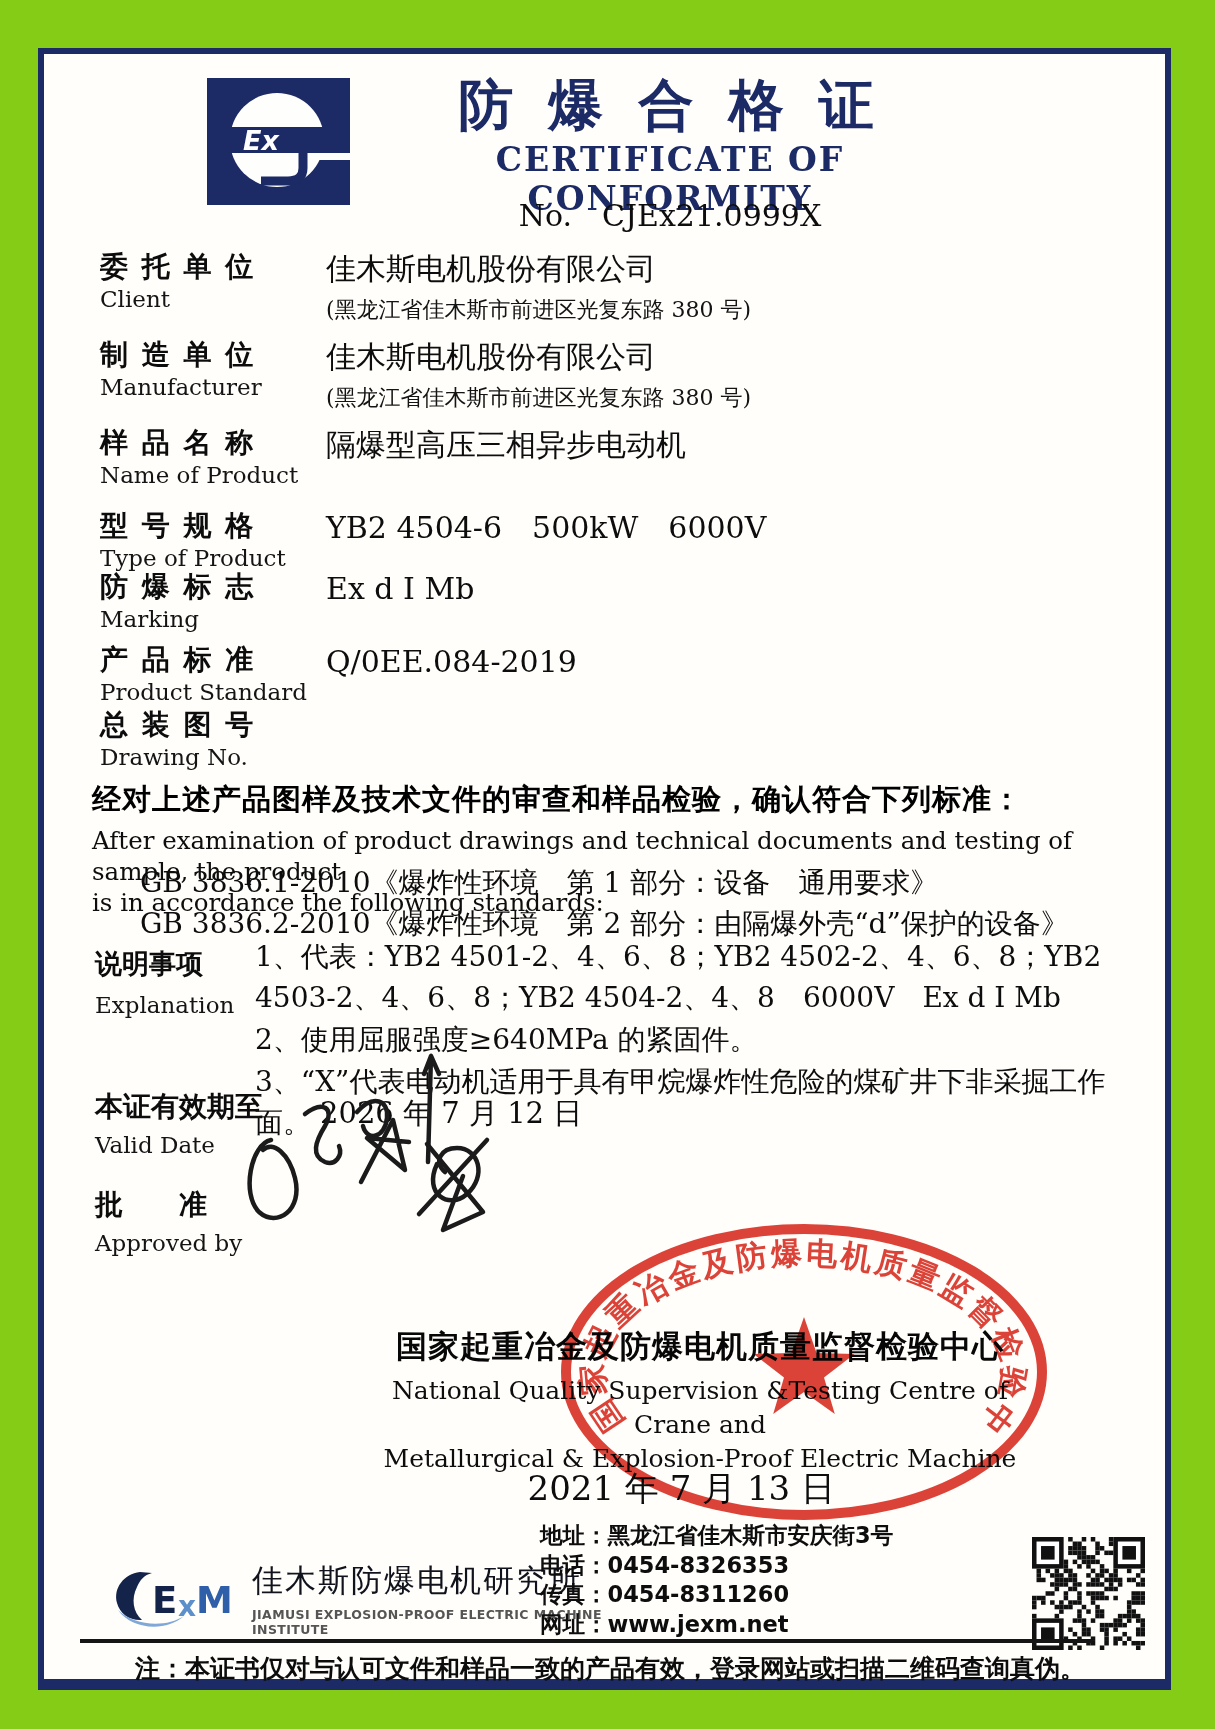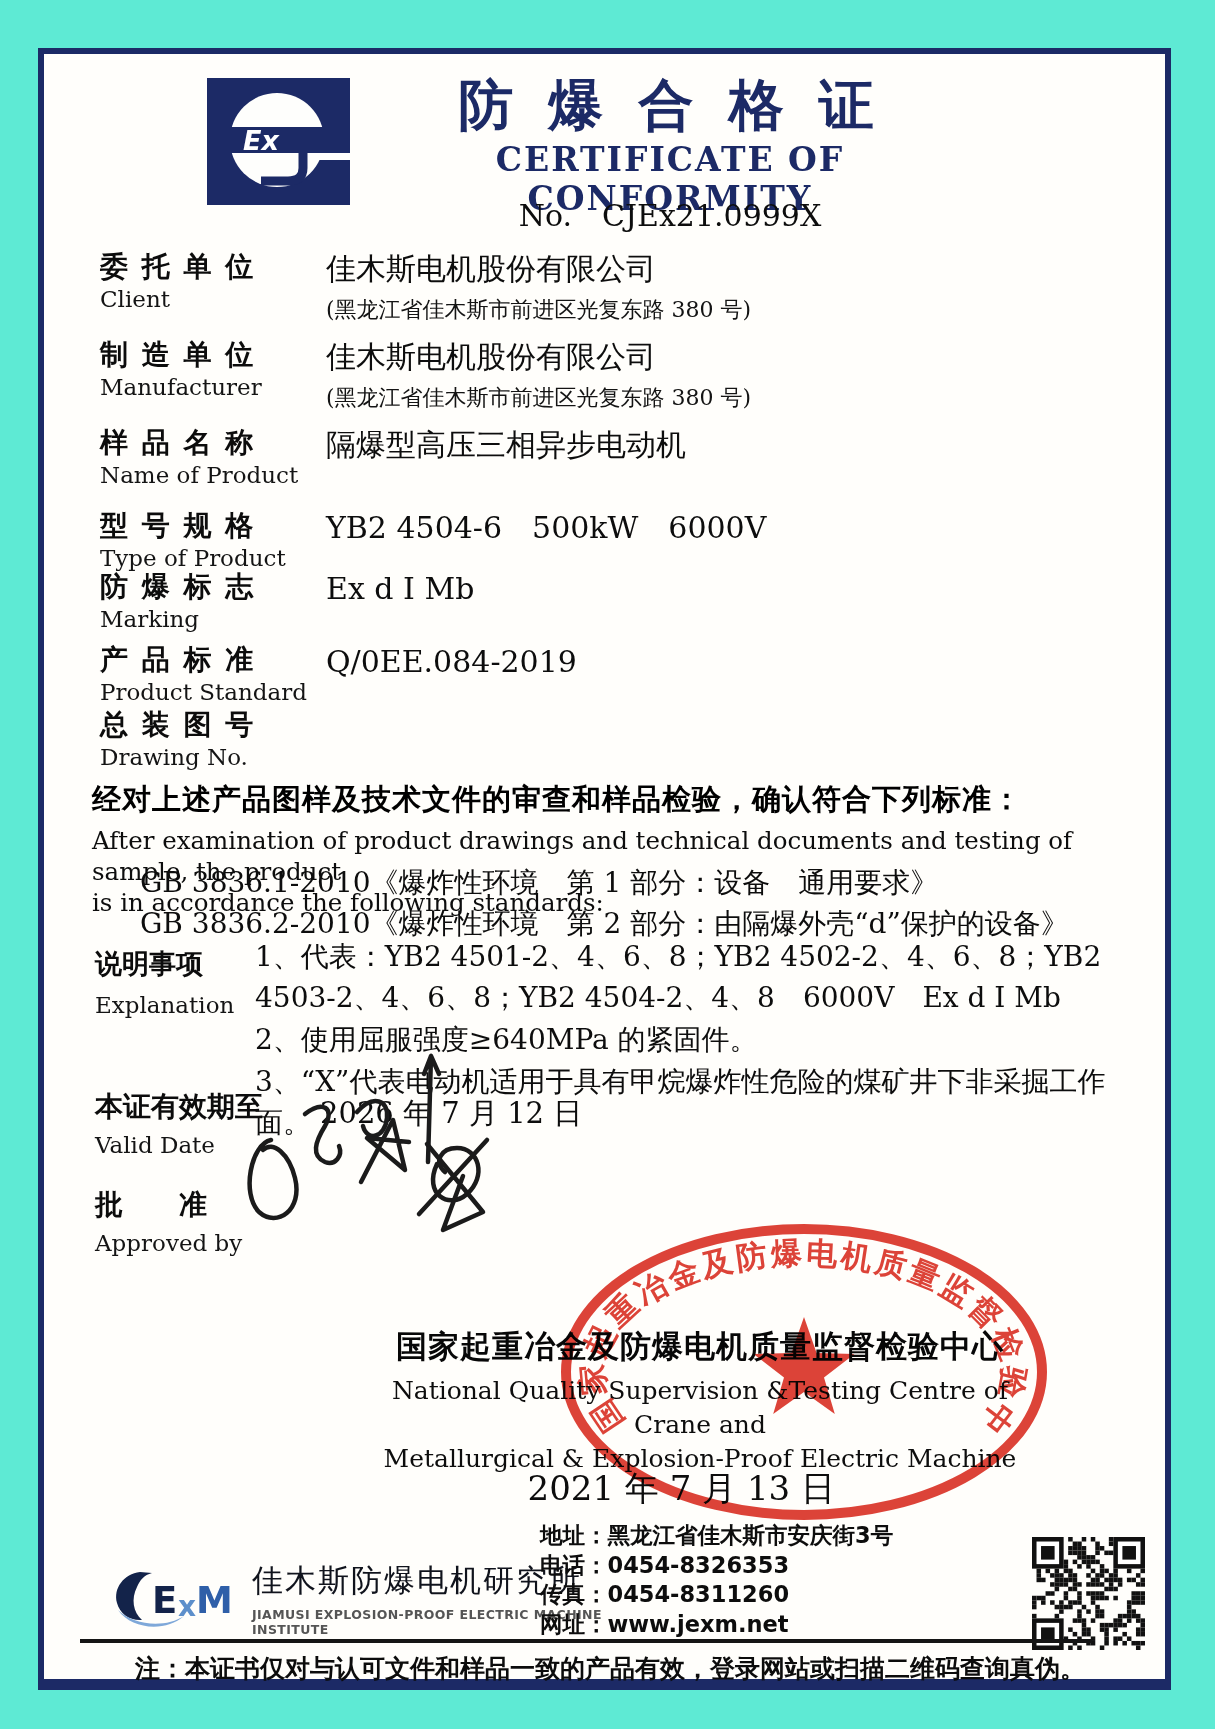--- a/index.html
+++ b/index.html
@@ -1,16 +1,16 @@
 <!DOCTYPE html>
 <html><head>
 <meta charset="utf-8">
 <style>
   html,body{margin:0;padding:0;background:#efe9d6;}
-  .page{position:relative;width:1215px;height:1729px;background:#5eead4;overflow:hidden;
+  .page{position:relative;width:1215px;height:1729px;background:#84cc16;overflow:hidden;
         font-family:"DejaVu Sans","Liberation Sans",sans-serif;color:#111;}
   .frame{position:absolute;left:38px;top:48px;width:1133px;height:1642px;box-sizing:border-box;
          border:6px solid #1c2a66;border-bottom-width:11px;background:#fffefb;}
   .serif{font-family:"DejaVu Serif","Liberation Serif",serif;}
   .abs{position:absolute;}
 
   
   .ex-logo{left:207px;top:78px;width:143px;height:127px;}
   .titles{left:350px;top:74px;width:640px;text-align:center;}
   .title-cn{font-size:55px;font-weight:bold;color:#1c2a66;letter-spacing:8px;line-height:1.12;

